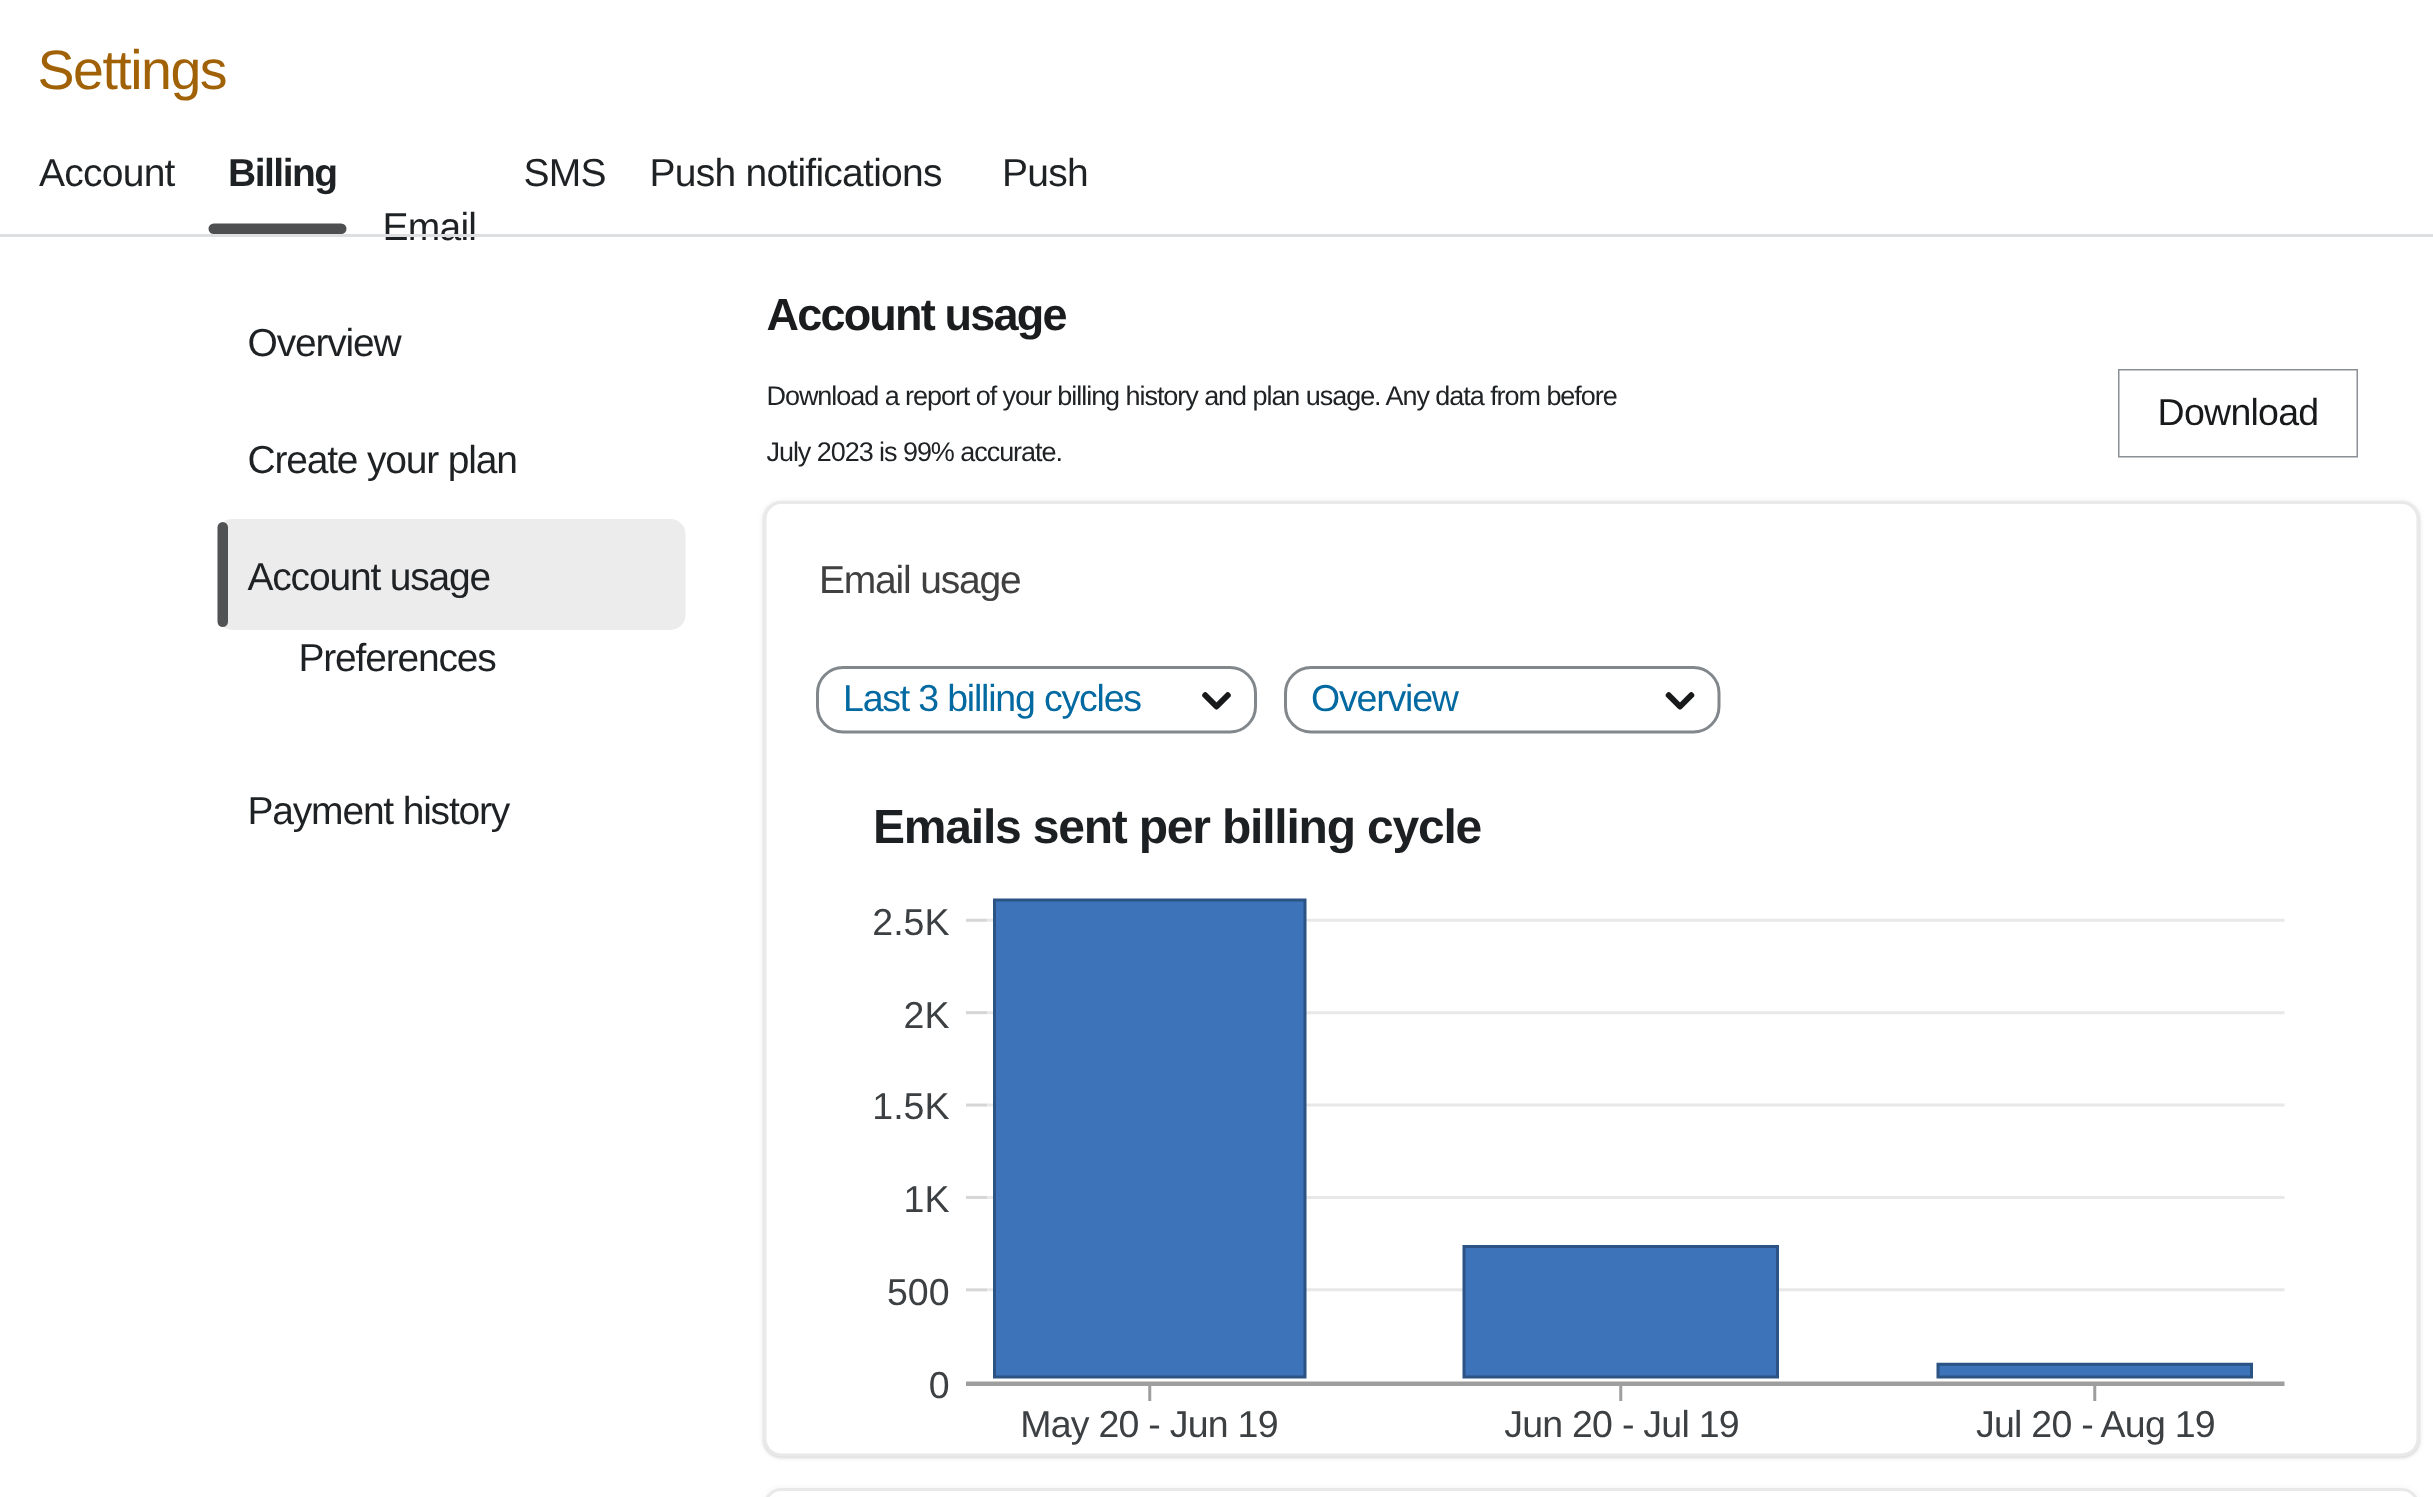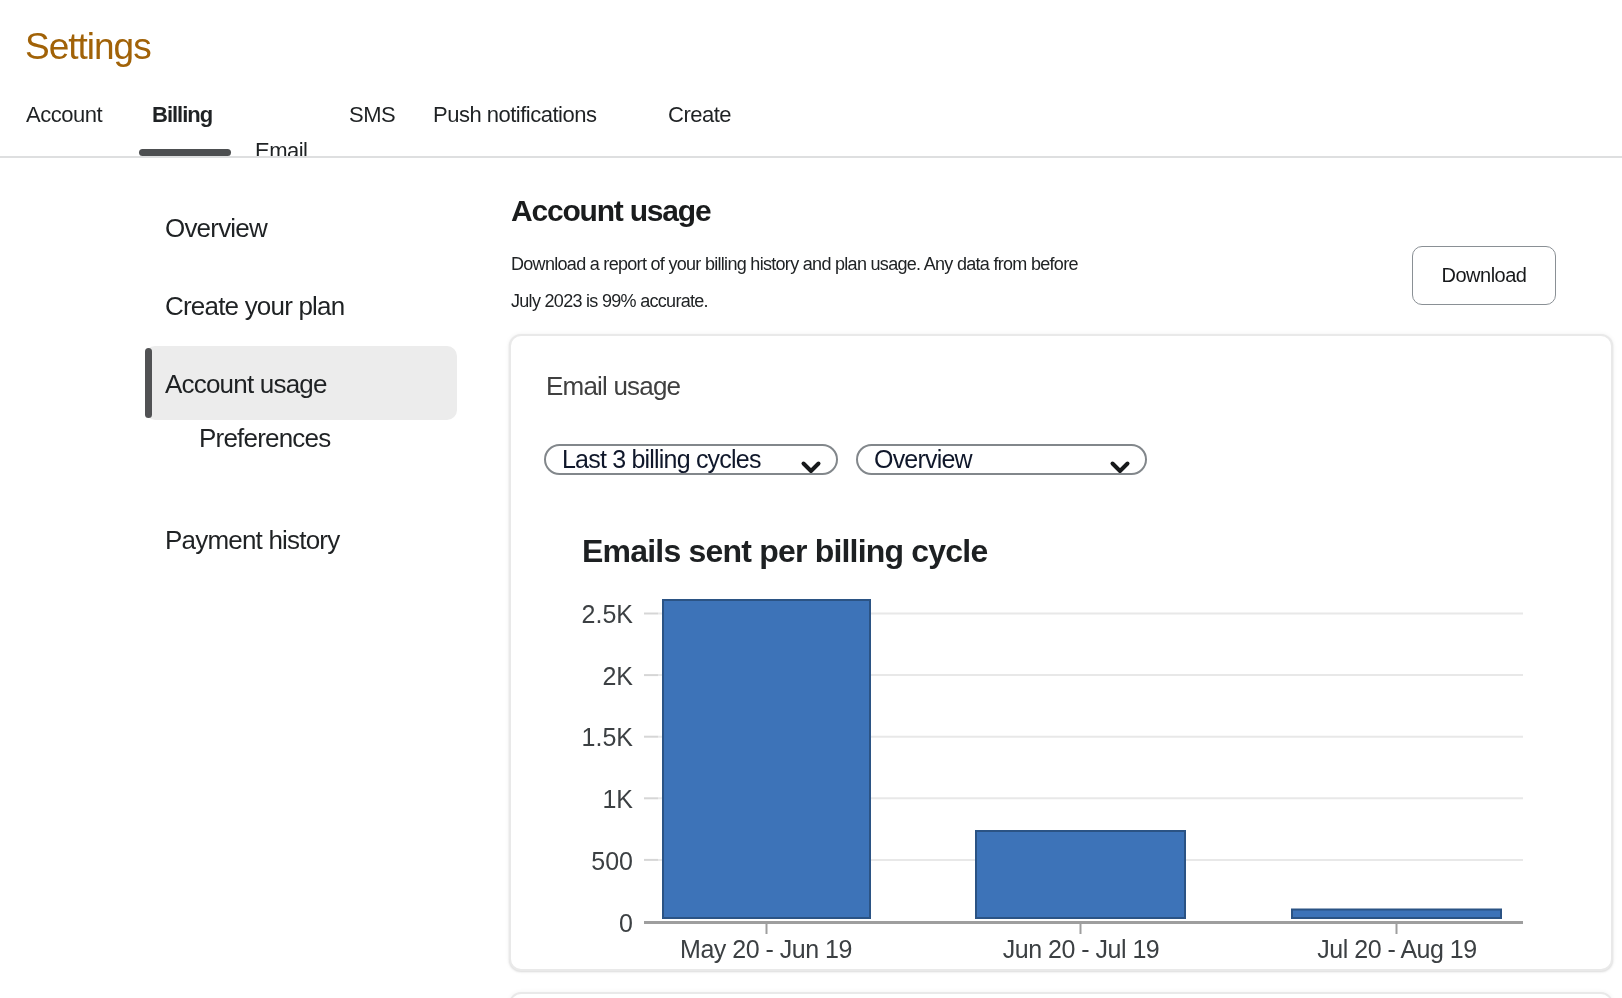--- a/index.html
+++ b/index.html
@@ -1,54 +1,54 @@
 <!DOCTYPE html>
 <html><head>
 <meta charset="utf-8">
 <style>
   * { margin:0; padding:0; box-sizing:border-box; }
   html,body { width:1622px; height:998px; background:#fff; overflow:hidden;
     font-family:"Liberation Sans", sans-serif; }
   body { position:relative; }
   .abs { position:absolute; }
   .h1 { left:25px; top:26px; font-size:37px; letter-spacing:-1px; font-weight:400; color:#a16207; }
-  .tab { top:102px; font-size:22px; letter-spacing:-0.5px; color:#1f2224; line-height:26px; }
+  .tab { top:102px; font-size:26px; letter-spacing:-0.5px; color:#1f2224; line-height:26px; }
   .tab.b { font-weight:700; letter-spacing:-1px; }
   .tabline { left:139px; top:149px; width:92px; height:7px; background:#4d4f51; border-radius:3.5px; }
   .hr { left:0; top:155.5px; width:1622px; height:2px; background:#dedfe0; }
   .side { left:165px; font-size:26px; letter-spacing:-0.8px; color:#1f2224; line-height:26px; }
   .selbg { left:145px; top:346px; width:312px; height:74px; background:#ececec; border-radius:10px; }
   .selbar { left:145px; top:348px; width:7px; height:70px; background:#515254; border-radius:3.5px; }
   .h2 { left:511px; top:196px; font-size:30px; font-weight:700; letter-spacing:-1.2px; color:#1a1c1d; line-height:30px; }
   .para { left:511px; top:246px; font-size:18px; letter-spacing:-0.7px; color:#202325; line-height:37px; }
-  .btn { left:1412px; top:246px; width:144px; height:59px; background:#fff; border:1.5px solid #8a9095;
-    border-radius:10px; font-size:20px; letter-spacing:-0.5px; color:#17191b;
+  .btn { left:1412px; top:246px; width:160px; height:59px; background:#fff; border:1.5px solid #8a9095;
+    border-radius:0; font-size:25px; letter-spacing:-0.5px; color:#17191b;
     display:flex; align-items:center; justify-content:center; font-weight:400; }
   .card { left:509px; top:334px; width:1104px; height:637px; background:#fff;
     border:2px solid #e9e9e9; border-radius:12px; box-shadow:0 0 5px rgba(23,24,24,.05), 0 1px 2px rgba(0,0,0,.12); }
   .card2 { left:509px; top:992px; width:1104px; height:30px; background:#fff;
     border:2px solid #e9e9e9; border-radius:12px; box-shadow:0 0 5px rgba(23,24,24,.05); }
   .cardh { left:546px; top:372px; font-size:26px; font-weight:400; letter-spacing:-0.8px; color:#404040; line-height:28px; }
-  .dd { top:444px; height:31px; background:#fff; border:2px solid #82878b; border-radius:18px;
-    font-size:25px; letter-spacing:-0.8px; color:#0f172a;
+  .dd { top:444px; height:45px; background:#fff; border:2px solid #82878b; border-radius:18px;
+    font-size:25px; letter-spacing:-0.8px; color:#0369a1;
     display:flex; align-items:center; padding-left:16px; }
   .dd svg { position:absolute; right:14px; top:14px; }
   .dd1 { left:544px; width:294px; }
   .dd2 { left:856px; width:291px; }
   .charth { left:582px; top:539px; font-size:32px; font-weight:700; letter-spacing:-0.8px; color:#1d2022; line-height:25px; }
 </style>
 </head>
 <body>
   <div class="abs h1">Settings</div>
   <div class="abs tab" style="left:26px;">Account</div>
   <div class="abs tab b" style="left:152px;">Billing</div>
   <div class="abs tab" style="left:255px;margin-top:36px;">Email</div>
   <div class="abs tab" style="left:349px;">SMS</div>
   <div class="abs tab" style="left:433px;">Push notifications</div>
-  <div class="abs tab" style="left:668px;">Create</div>
+  <div class="abs tab" style="left:668px;">Push</div>
   <div class="abs tabline"></div>
   <div class="abs hr"></div>
 
   <div class="abs side" style="top:215px;">Overview</div>
   <div class="abs side" style="top:293px;">Create your plan</div>
   <div class="abs selbg"></div>
   <div class="abs selbar"></div>
   <div class="abs side" style="top:371px;">Account usage</div>
   <div class="abs side" style="top:425px;margin-left:34px;">Preferences</div>
   <div class="abs side" style="top:527px;">Payment history</div>

